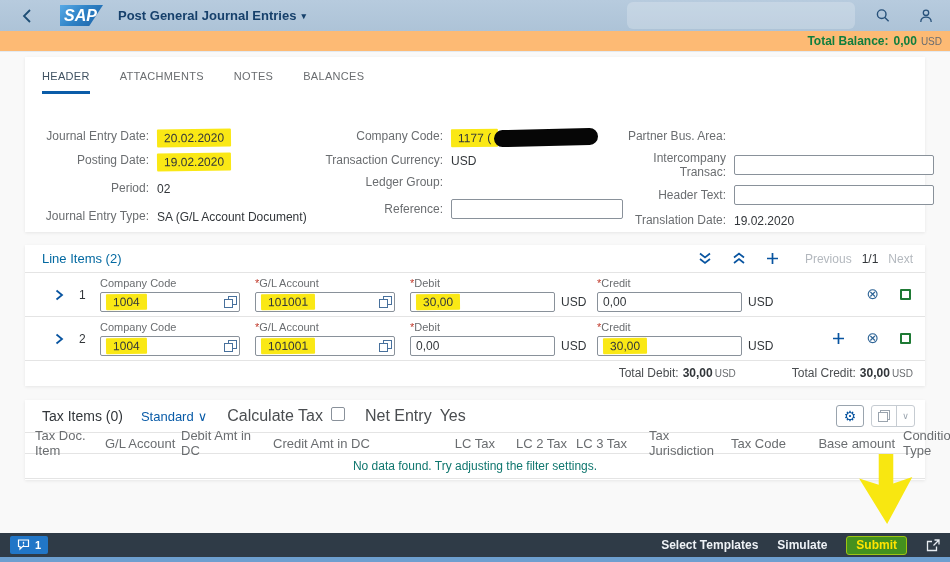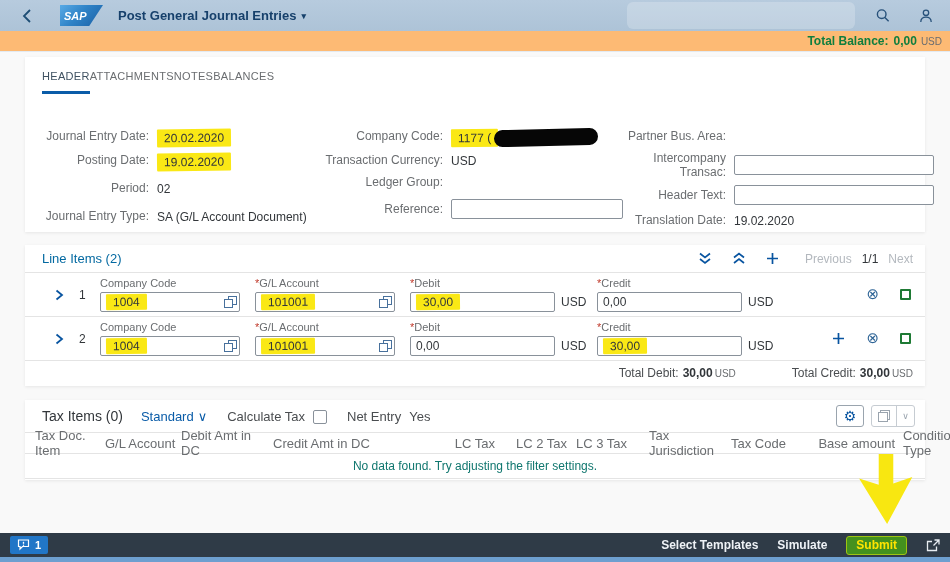--- a/index.html
+++ b/index.html
@@ -12,21 +12,21 @@
   .shellbar {
     position:absolute; top:0; left:0; right:0; height:31px;
     background:linear-gradient(180deg,#b7cbde 0%,#adc3d7 100%);
     display:flex; align-items:center;
   }
   .back-btn { margin-left:22px; display:flex; align-items:center; cursor:pointer; }
   .sap-logo {
     margin-left:28px; width:43px; height:21px;
     background:linear-gradient(135deg,#58aae6 0%,#2f83c7 45%,#1a5fa4 100%);
     clip-path:polygon(0 0,100% 0,68% 100%,0 100%);
-    color:#fff; font-weight:bold; font-style:italic; font-size:11px;
+    color:#fff; font-weight:bold; font-style:italic; font-size:16px;
     display:flex; align-items:center; padding-left:4px;
   }
   .shell-title { margin-left:15px; font-size:13px; font-weight:bold; color:#16406b; display:flex; align-items:center; gap:5px; cursor:pointer; }
   .shell-caret { font-size:9px; color:#16406b; }
   .shell-pill { position:absolute; left:627px; top:2px; width:228px; height:27px; background:rgba(255,255,255,0.22); border-radius:6px; }
   .shell-icons { position:absolute; right:16px; top:0; height:31px; display:flex; align-items:center; gap:27px; }
   .shell-icons > span { cursor:pointer; display:flex; }
   
   .balance-bar {
     position:absolute; top:31px; left:0; right:0; height:21px; background:#fdba74;
@@ -36,21 +36,21 @@
   }
   .balance-label, .balance-value { color:#107e3e; font-weight:bold; }
   .balance-value { margin-left:5px; }
   .balance-cur { color:#6a6d70; font-size:10px; margin-left:4px; }
   
   .card { position:absolute; left:25px; width:900px; background:#fff; box-shadow:0 1px 3px rgba(0,0,0,0.08); }
   .card-header { top:57px; height:175px; }
   .card-items  { top:245px; height:141px; }
   .card-tax    { top:400px; height:80px; }
   
-  .tabs { display:flex; padding:13px 0 0 17px; height:37px; font-size:11px; letter-spacing:0.3px; color:#6a6d70; }
+  .tabs { display:flex; gap:30px; padding:13px 0 0 17px; height:37px; font-size:11px; letter-spacing:0.3px; color:#6a6d70; }
   .tab { padding-bottom:7px; cursor:pointer; }
   .tab.active { color:#3f5161; border-bottom:3px solid #0a5ca8; }
   
   .fcol { position:absolute; top:52px; display:flex; flex-direction:column;margin-top:20px; }
   .fcol1 { left:18px; }  .fcol2 { left:300px; } .fcol3 { left:583px; }
   .frow { display:flex; margin-bottom:6px; min-height:16px; align-items:flex-start; }
   .frow.center { align-items:center; }
   .flabel { width:114px; text-align:right; font-size:12px; color:#6a6d70; line-height:14px; padding-right:8px; flex:none; }
   .fcol2 .flabel { width:126px; } .fcol3 .flabel { width:126px; }
   .fval { font-size:12px; color:#32363a; line-height:16px; }
@@ -86,21 +86,21 @@
   .acts { position:absolute; right:14px; top:14px; display:flex; gap:21px; align-items:center; }
   .x-icon { font-size:15px; color:#2e6496; line-height:14px; font-family:"DejaVu Sans",sans-serif; cursor:pointer; }
   .sq-icon { width:11px; height:11px; border:2px solid #1e7a34; border-radius:1px; cursor:pointer; }
   .li-totals { position:absolute; top:115px; left:0; right:0; height:25px; border-top:1px solid #e4e4e4; display:flex; justify-content:flex-end; align-items:center; gap:56px; padding-right:12px; font-size:12px; color:#4a4d50; }
   .li-totals b { color:#32363a; margin:0 2px 0 4px; }
   .cur-sm { font-size:10px; color:#6a6d70; }
   
   .tax-head { display:flex; align-items:center; height:32px; padding:0 10px 0 17px; }
   .tax-title { font-size:14px; color:#32363a; }
   .variant { margin-left:18px; font-size:13px; color:#0a5ca8; display:flex; align-items:center; gap:4px; cursor:pointer; }
-  .tax-ctl { margin-left:20px; font-size:13px; color:#4a4d50; display:flex; align-items:flex-end; gap:8px; }
+  .tax-ctl { margin-left:20px; font-size:16px; color:#4a4d50; display:flex; align-items:flex-start; gap:8px; }
   .checkbox { width:14px; height:14px; border:1px solid #89919a; border-radius:2px; background:#fff; cursor:pointer; }
   .tax-btns { margin-left:auto; display:flex; gap:7px; }
   .sq-btn { width:28px; height:22px; border:1px solid #9aa4ae; border-radius:3px; background:#fff; display:flex; align-items:center; justify-content:center; cursor:pointer; }
   .split-btn { display:flex; border:1px solid #c6ccd2; border-radius:3px; overflow:hidden; }
   .split-btn > span { width:24px; height:20px; display:flex; align-items:center; justify-content:center; cursor:pointer; }
   .split-btn .sep { border-left:1px solid #c6ccd2; width:18px; color:#9aa4ae; font-size:9px; }
   .gear-glyph { font-family:"DejaVu Sans",sans-serif; font-size:14px; color:#0854a0; line-height:14px; }
   .copy-ic { position:relative; width:12px; height:12px; }
   .copy-ic::before { content:""; position:absolute; right:0; top:0; width:8px; height:8px; border:1px solid #9aa4ae; }
   .copy-ic::after  { content:""; position:absolute; left:0; bottom:0; width:8px; height:8px; border:1px solid #9aa4ae; background:#fff; }

